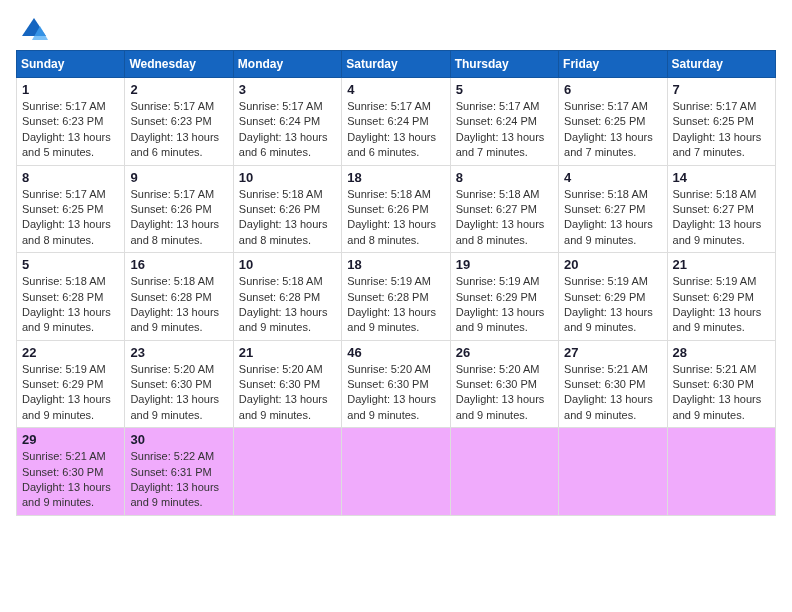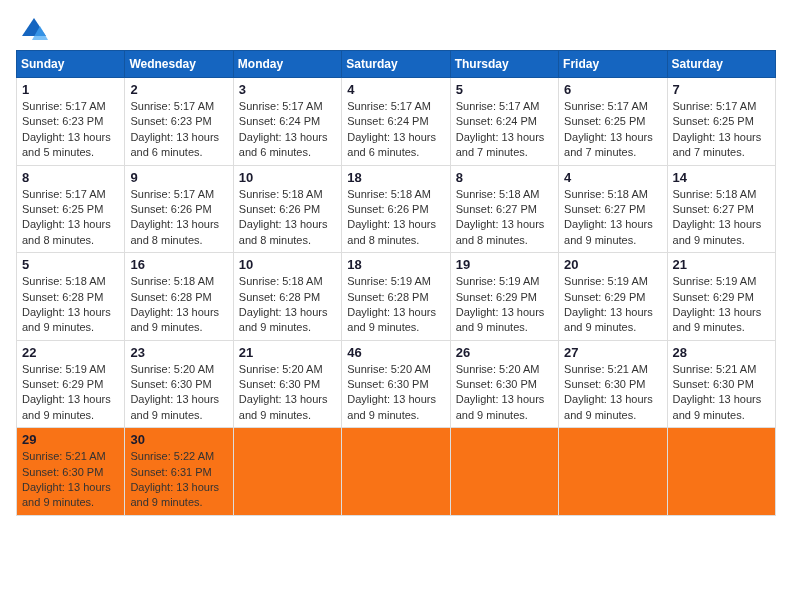--- a/index.html
+++ b/index.html
@@ -75,21 +75,21 @@
       font-size: 10px;
       color: #222;
       width: 108px;
       height: 80px;
       background: #fff;
     }
     .calendar td.empty {
       background: #f5f5f5;
     }
     .calendar tr:last-child td {
-      background: #f97316;
+      background: #f0abfc;
     }
     .day-number {
       font-size: 13px;
       font-weight: bold;
       color: #1a1a2e;
       display: block;
       margin-bottom: 2px;
     }
     .day-info {
       font-size: 11px;

